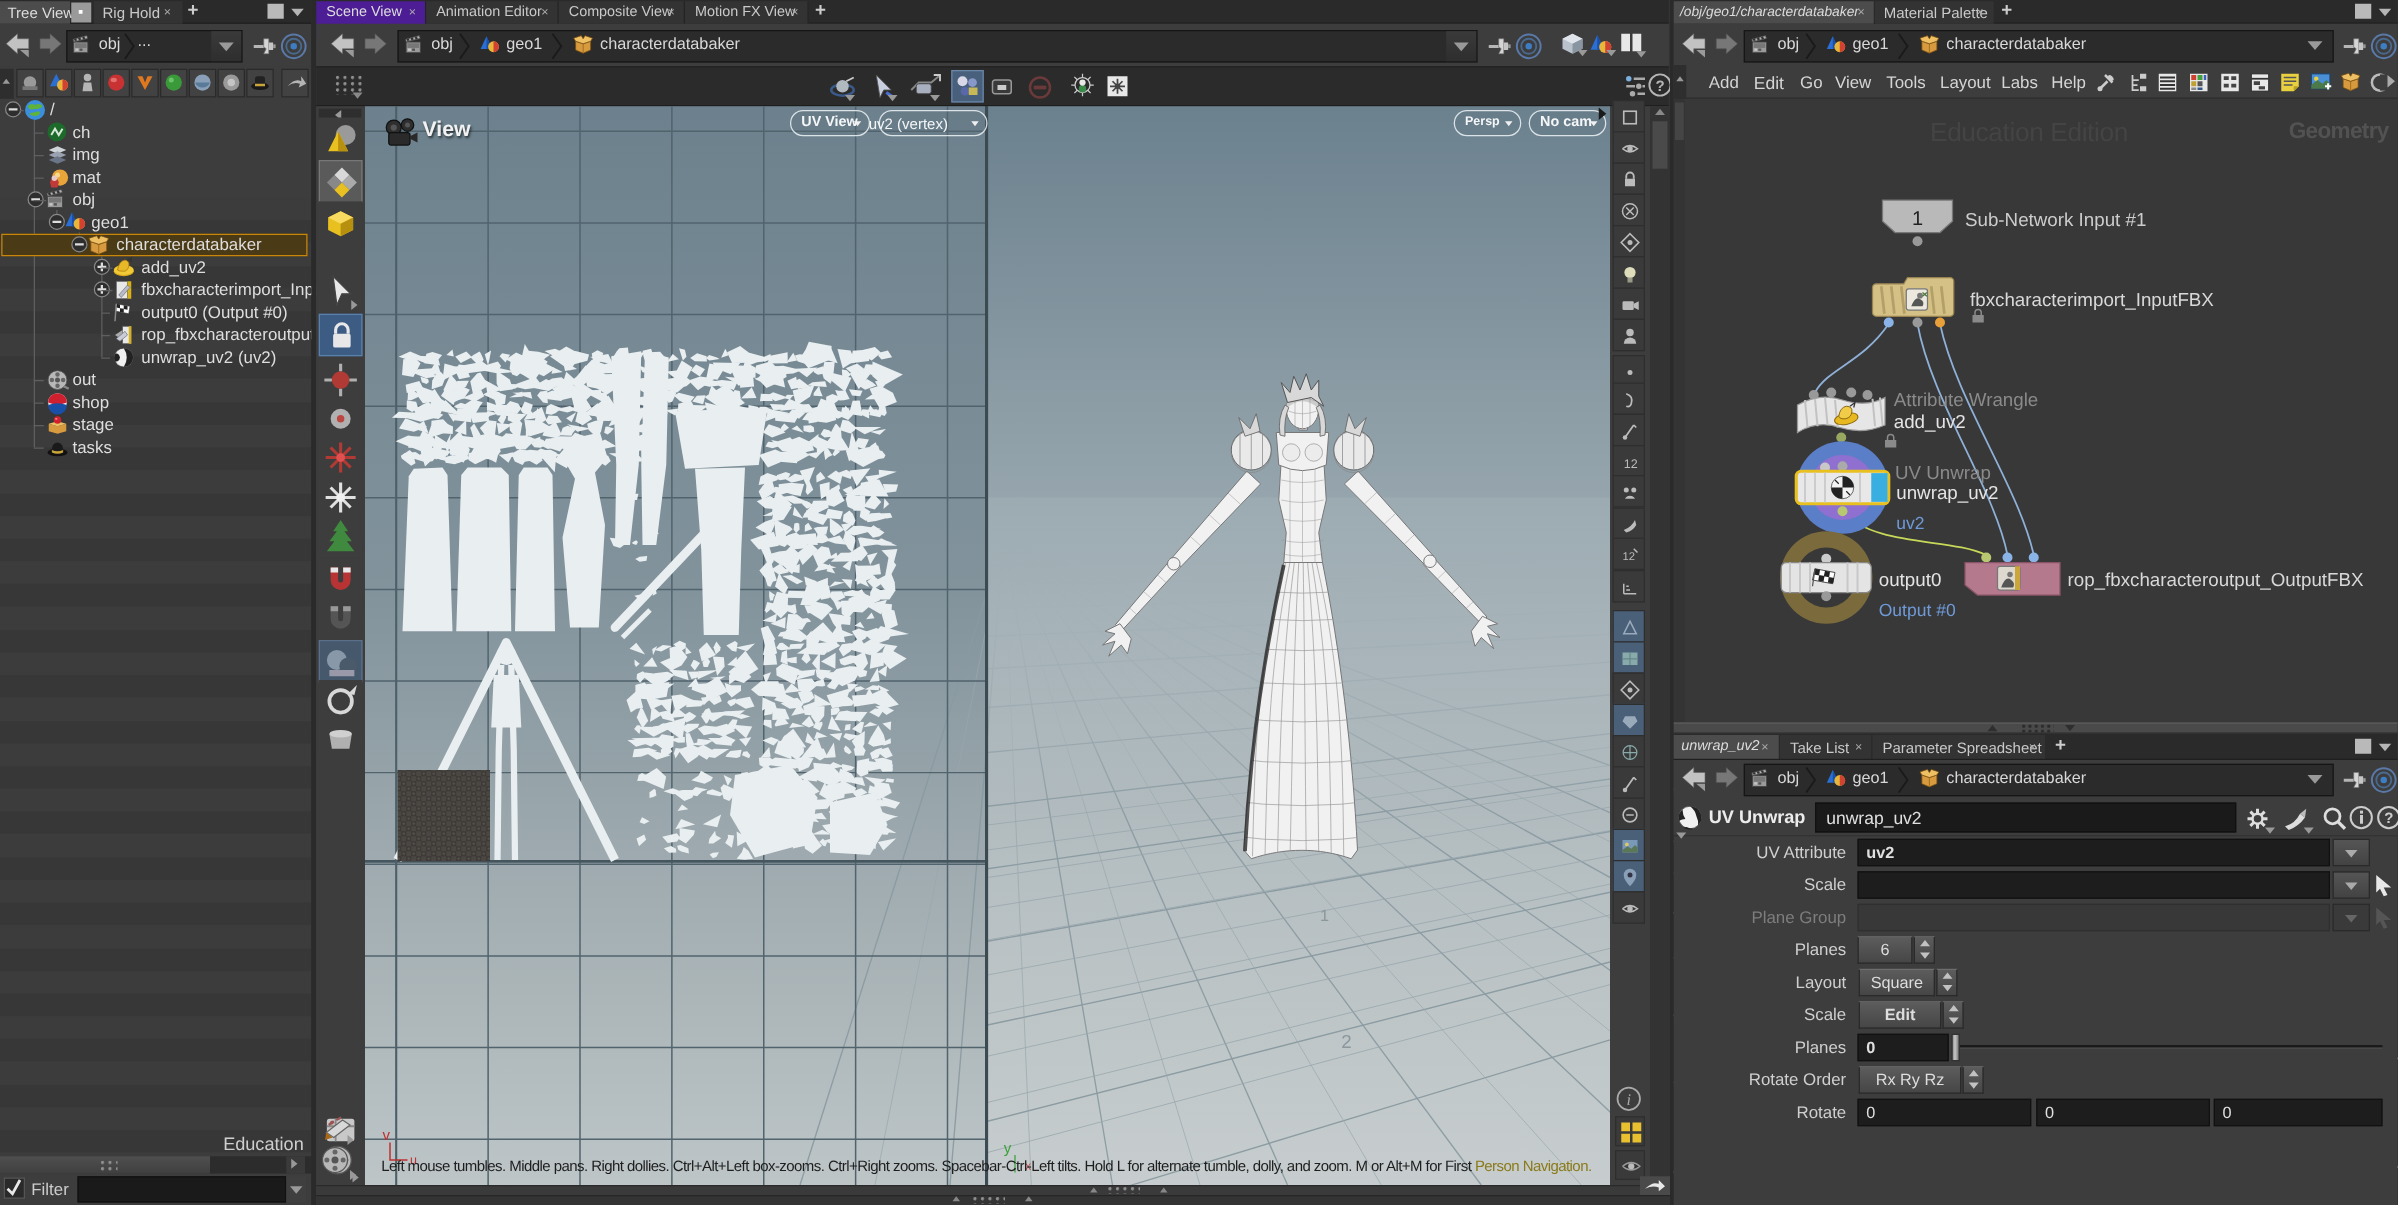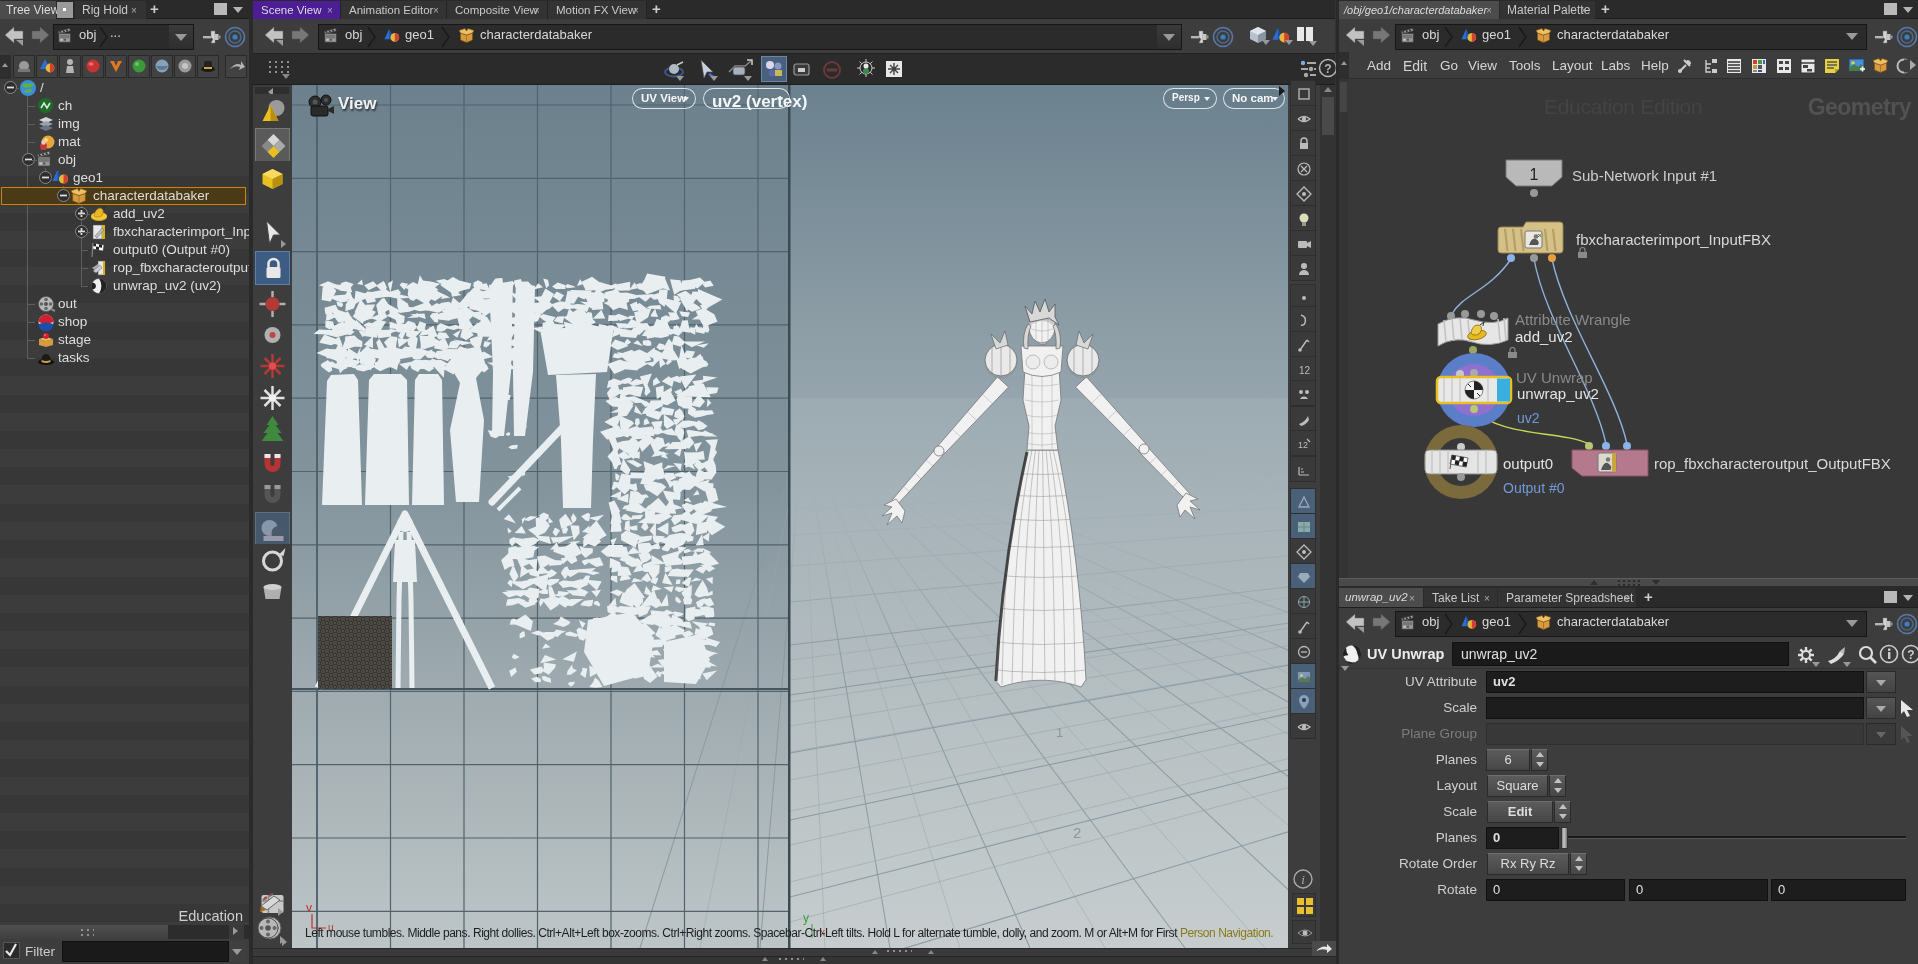--- a/index.html
+++ b/index.html
@@ -1480,21 +1480,21 @@
     <circle cx="21" cy="7" r="5" fill="#2e2e2e" stroke="#111"></circle>
     <circle cx="21" cy="7" r="2" fill="#555"></circle>
     <rect x="6" y="13" width="17" height="10" rx="2" fill="#2a2a2a" stroke="#111"></rect>
     <path d="M23 16 L29 13 L29 21 L23 18 Z" fill="#2a2a2a"></path>
   </svg>
 <div class="abs" style="left:338px;top:94px;color:#f2f2f2;font-size:17px;font-weight:bold;white-space:nowrap;text-shadow:1px 1.5px 2px rgba(0,0,0,0.6)">View</div>
 <div class="abs" style="left:632px;top:88px;width:64px;height:21px;border:1.5px solid rgba(240,245,248,0.85);border-radius:11px;background:rgba(90,110,125,0.25)"></div>
 <div class="abs" style="left:641px;top:92px;color:#f4f6f8;font-size:11.5px;font-weight:bold;white-space:nowrap;">UV View</div>
 <div class="abs" style="left:683px;top:97px;width:0;height:0;border-left:3.5px solid transparent;border-right:3.5px solid transparent;border-top:4.5px solid #f0f0f0"></div>
 <div class="abs" style="left:703px;top:88px;width:87px;height:21px;border:1.5px solid rgba(240,245,248,0.85);border-radius:11px;background:rgba(90,110,125,0.25)"></div>
-<div class="abs" style="left:712px;top:92px;color:#f4f6f8;font-size:17px;font-weight:bold;white-space:nowrap;">uv2 (vertex)</div>
+<div class="abs" style="left:695px;top:92px;color:#f4f6f8;font-size:12px;font-weight:normal;white-space:nowrap;">uv2 (vertex)</div>
 <div class="abs" style="left:777px;top:97px;width:0;height:0;border-left:3.5px solid transparent;border-right:3.5px solid transparent;border-top:4.5px solid #f0f0f0"></div>
 <div class="abs" style="left:1163px;top:88px;width:54px;height:21px;border:1.5px solid rgba(240,245,248,0.85);border-radius:11px;background:rgba(90,110,125,0.25)"></div>
 <div class="abs" style="left:1172px;top:92px;color:#f4f6f8;font-size:10px;font-weight:bold;white-space:nowrap;">Persp</div>
 <div class="abs" style="left:1204px;top:97px;width:0;height:0;border-left:3.5px solid transparent;border-right:3.5px solid transparent;border-top:4.5px solid #f0f0f0"></div>
 <div class="abs" style="left:1223px;top:88px;width:62px;height:21px;border:1.5px solid rgba(240,245,248,0.85);border-radius:11px;background:rgba(90,110,125,0.25)"></div>
 <div class="abs" style="left:1232px;top:92px;color:#f4f6f8;font-size:11.5px;font-weight:bold;white-space:nowrap;">No cam</div>
 <div class="abs" style="left:1272px;top:97px;width:0;height:0;border-left:3.5px solid transparent;border-right:3.5px solid transparent;border-top:4.5px solid #f0f0f0"></div>
 <div class="abs" style="left:1288px;top:85px;width:48px;height:863px;background:#3d3d3d"></div>
 <div class="abs" style="left:1320px;top:85px;width:16px;height:863px;background:#333"></div>
 <div class="abs" style="left:1322px;top:97px;width:12px;height:38px;background:#4a4a4a"></div>
@@ -1822,21 +1822,21 @@
     <path d="M2.5 6 L8.5 8 L14.5 6 L14.5 13 L8.5 15.5 L2.5 13 Z" fill="#d89a3e" stroke="#7a5010" stroke-width="0.6"></path>
     <path d="M8.5 8 L8.5 15.5" stroke="#9a6a1a" stroke-width="0.7"></path>
     <path d="M2.5 6 L1 3.5 L7 1.5 L8.5 4 L10 1.5 L16 3.5 L14.5 6 L8.5 8 Z" fill="#efc063" stroke="#7a5010" stroke-width="0.6"></path>
   </svg>
 <svg class="abs" style="left:1896px;top:57px" width="16" height="18">
     <circle cx="8" cy="9" r="6.5" fill="none" stroke="#bbb" stroke-width="2"></circle>
     <rect x="8" y="2.5" width="7" height="13" fill="#3d3d3d"></rect>
   </svg>
 <div class="abs" style="left:1910px;top:60px;width:0;height:0;border-top:5px solid transparent;border-bottom:5px solid transparent;border-left:6px solid #aaa"></div>
 <div class="abs" style="left:1544px;top:95px;color:#444444;font-size:21px;font-weight:normal;white-space:nowrap;letter-spacing:-0.3px">Education Edition</div>
-<div class="abs" style="right:7px;top:94px;color:#525252;font-size:23px;font-weight:bold;white-space:nowrap;letter-spacing:-0.5px">Geometry</div>
+<div class="abs" style="right:7px;top:94px;color:#525252;font-size:18px;font-weight:bold;white-space:nowrap;letter-spacing:-0.5px">Geometry</div>
 <div class="abs" style="left:1339px;top:79px;width:9px;height:499px;background:#343434"></div>
 <div class="abs" style="left:1340px;top:82px;width:7px;height:30px;background:#454545"></div>
 <svg class="abs" style="left:1339px;top:0px" width="579" height="587" viewBox="0 0 579 587">
     <path d="M172 259 C 151 290 123 295 113 314" stroke="#8fb0d8" stroke-width="1.4" fill="none"></path>
     <path d="M195 259 C 206 320 256 390 267 444" stroke="#8fb0d8" stroke-width="1.4" fill="none"></path>
     <path d="M213 259 C 226 320 276 390 288 444" stroke="#8fb0d8" stroke-width="1.4" fill="none"></path>
     <path d="M134 351 C 131 360 123 364 121 371" stroke="#c8d8a0" stroke-width="1.2" fill="none"></path>
     <path d="M135 409 C 133 425 124 430 122 444" stroke="#d0d0b0" stroke-width="1.2" fill="none"></path>
     <path d="M135 409 C 161 438 221 430 250 444" stroke="#c8d858" stroke-width="1.4" fill="none"></path>
     <path d="M167 160 h56 v17 l-10 9 h-36 l-10 -9 Z" fill="#b9b9b9" stroke="#777"></path>

